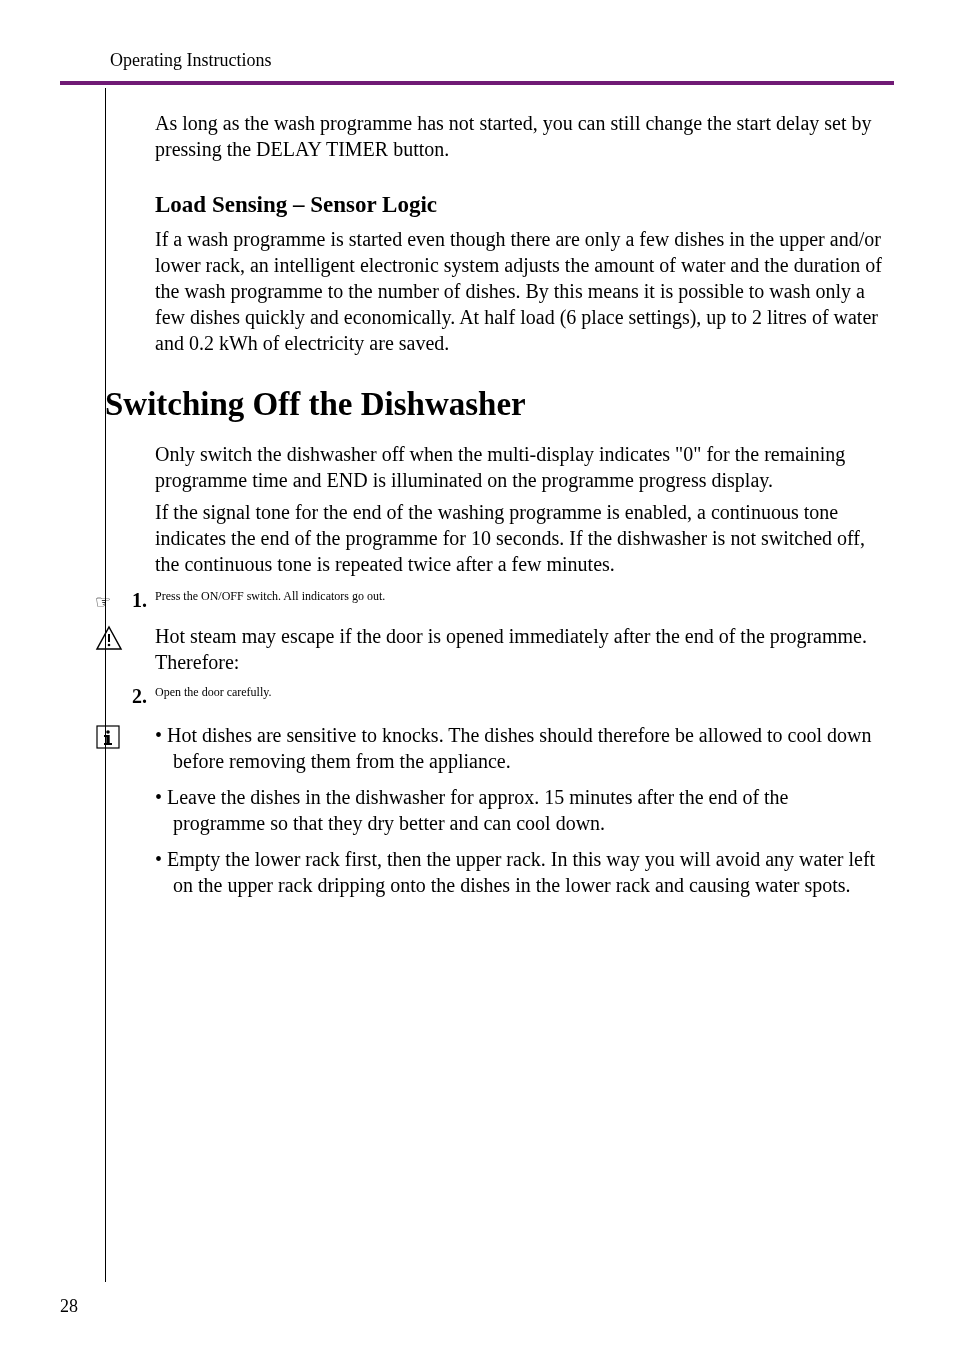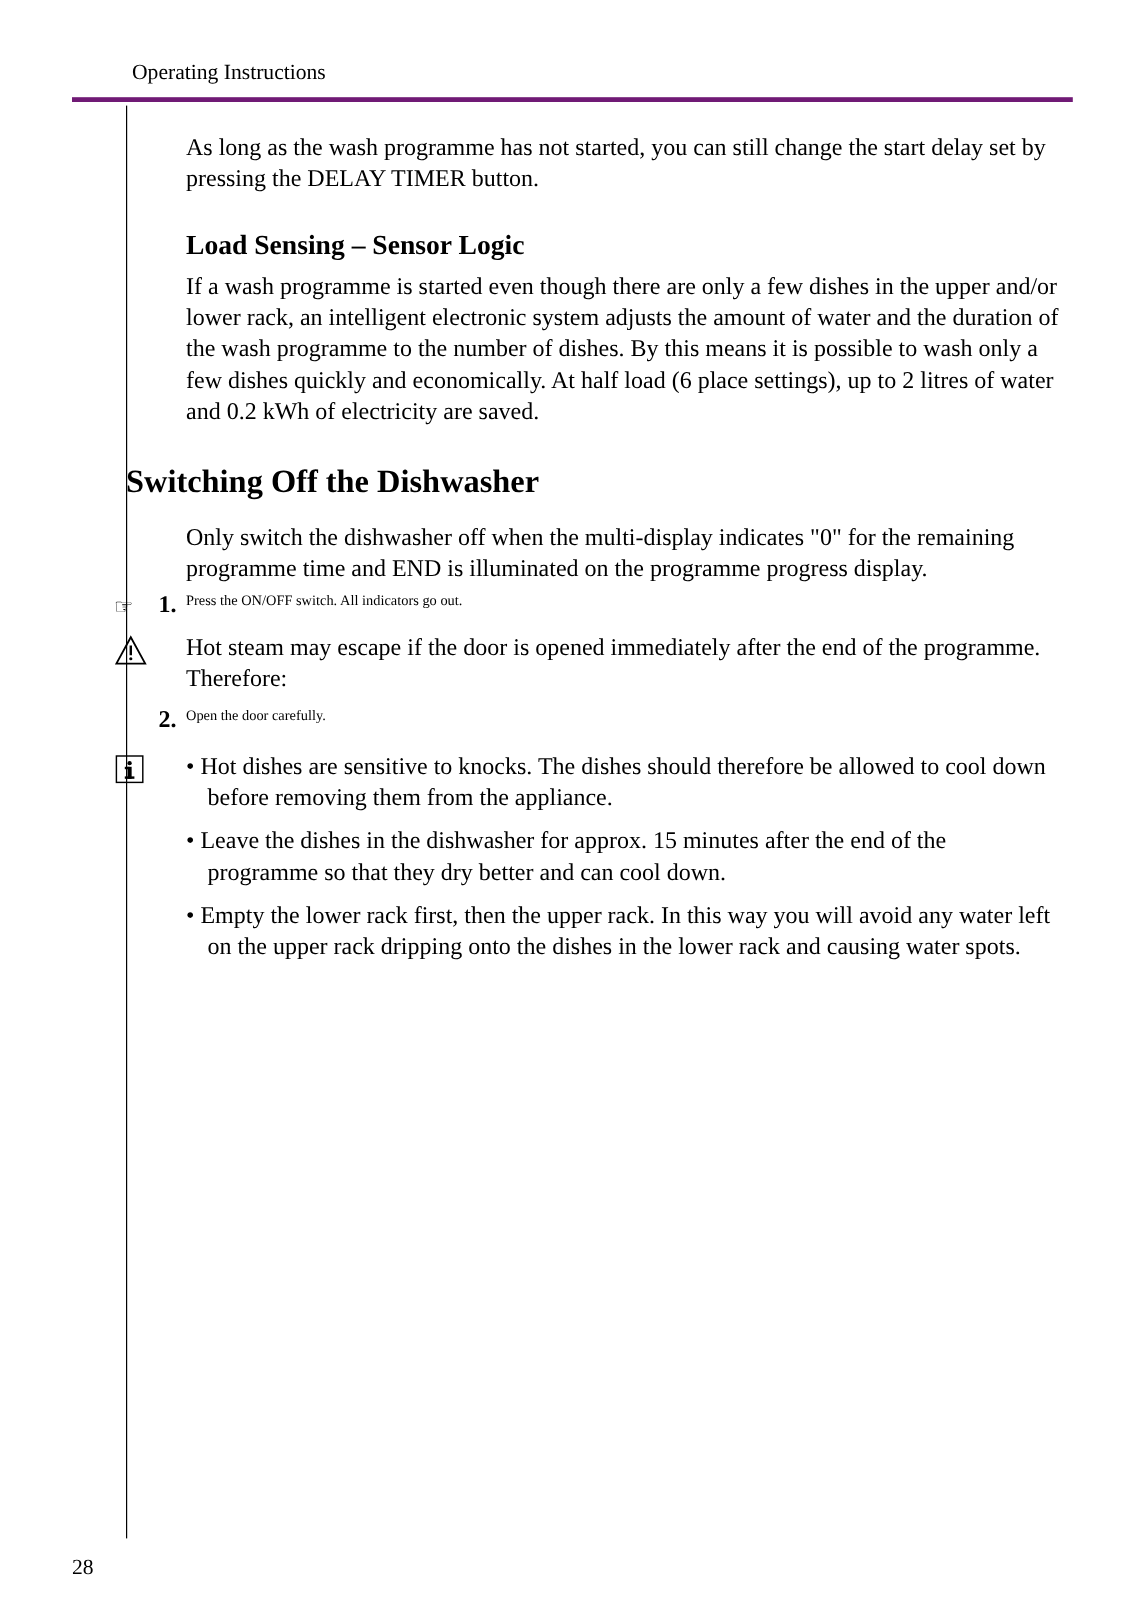--- a/index.html
+++ b/index.html
@@ -56,21 +56,21 @@
       margin-bottom: 6px;
     }
     .h2-indent {
       font-weight: bold;
       font-size: 23px;
       margin-bottom: 8px;
       margin-top: 20px;
     }
     .h2-outdent {
       font-weight: bold;
-      font-size: 27px;
+      font-size: 33px;
       margin-bottom: 18px;
       margin-top: 30px;
       margin-left: -50px;
     }
     .section-gap {
       margin-bottom: 12px;
     }
     .numbered-row {
       display: flex;
       margin-left: -60px;
@@ -157,20 +157,21 @@
   <div class="vertical-line"></div>
 
   <div class="content">
     <div class="body-text">As long as the wash programme has not started, you can still change the start delay set by pressing the DELAY TIMER button.</div>
 
     <div class="h2-indent">Load Sensing – Sensor Logic</div>
     <div class="body-text">If a wash programme is started even though there are only a few dishes in the upper and/or lower rack, an intelligent electronic system adjusts the amount of water and the duration of the wash programme to the number of dishes. By this means it is possible to wash only a few dishes quickly and economically. At half load (6 place settings), up to 2 litres of water and 0.2 kWh of electricity are saved.</div>
 
     <div class="h2-outdent">Switching Off the Dishwasher</div>
     <div class="body-text-tight">Only switch the dishwasher off when the multi-display indicates "0" for the remaining programme time and END is illuminated on the programme progress display.</div>
+    <div class="body-text-tight section-gap">If the signal tone for the end of the washing programme is enabled, a continuous tone indicates the end of the programme for 10 seconds. If the dishwasher is not switched off, the continuous tone is repeated twice after a few minutes.</div>
 
     <div class="numbered-row">
       <span class="hand-icon">☞</span>
       <span class="number-label">1.</span>
       <span class="numbered-text">Press the ON/OFF switch. All indicators go out.</span>
     </div>
 
     <div class="icon-row">
       <span class="warning-icon">
         <svg width="28" height="26" viewBox="0 0 28 26">

